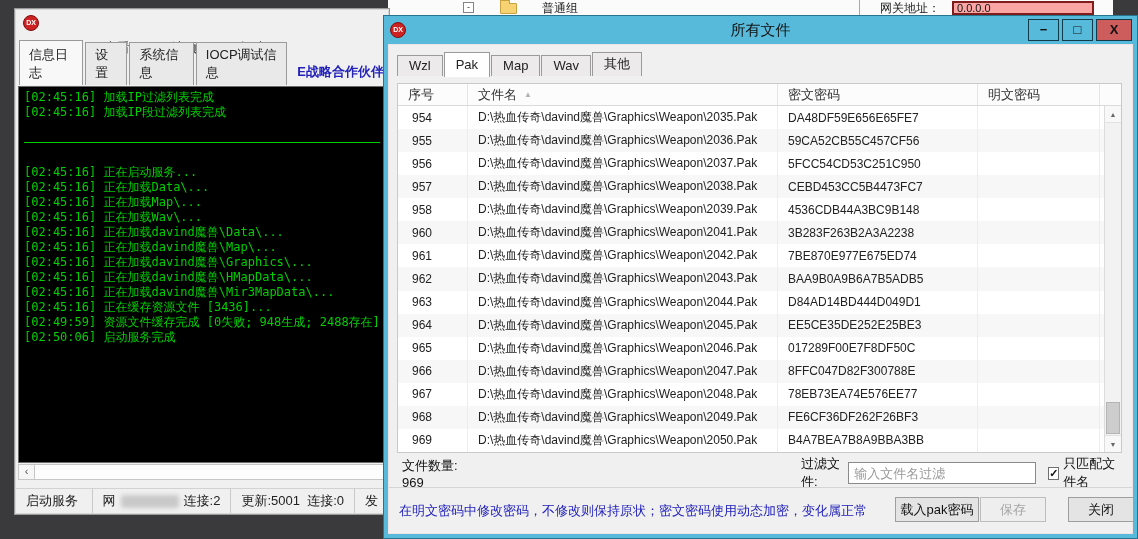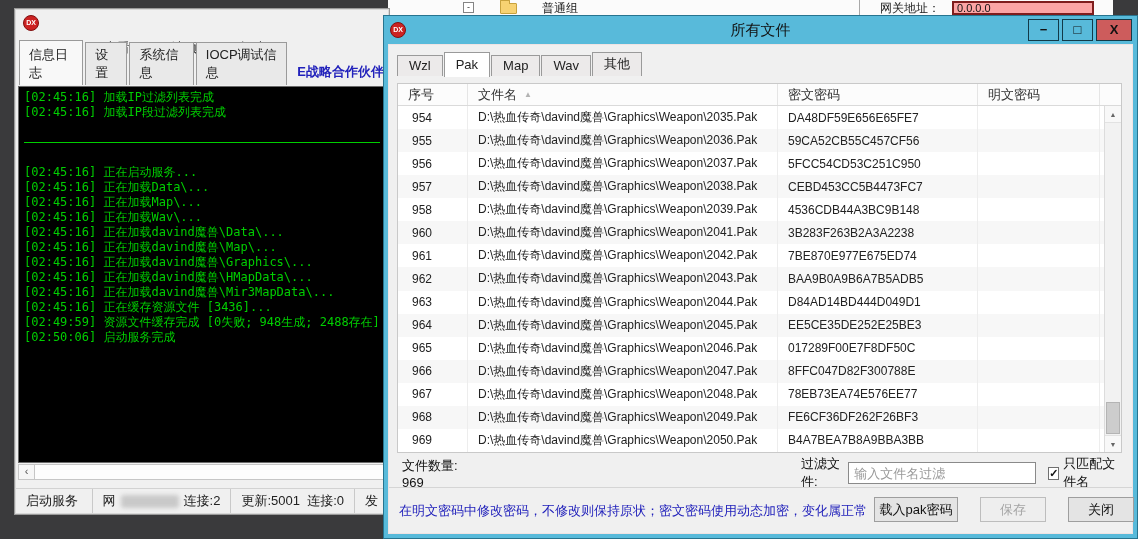--- a/index.html
+++ b/index.html
@@ -96,21 +96,21 @@
   .filter-input { width:217px; height:22px; border:1px solid #8a8a8a; background:#fff; margin-left:4px;
     font-size:13px; padding:0 5px; font-family:"Liberation Sans", sans-serif; color:#4d7c0f; }
   .filter-input::placeholder { color:#9a9a9a; }
   .chk-wrap { display:flex; align-items:center; margin-left:12px; }
   .checkbox { width:13px; height:13px; background:#fff; border:1px solid #707070; color:#111;
     font-size:11px; font-weight:bold; line-height:11px; text-align:center; margin-right:4px; }
   .d-bottombar { position:absolute; left:0; right:0; bottom:0; height:46px; border-top:1px solid #d5d5d5; }
   .hint { position:absolute; left:10px; top:14px; font-size:13px; color:#2222bb; white-space:nowrap; }
   .btn { position:absolute; top:9px; height:25px; background:#e4e4e4; border:1px solid #9e9e9e;
     font-size:13px; color:#111; text-align:center; line-height:23px; }
-  .btn.load { left:485px; width:84px; }
+  .btn.load { left:506px; width:84px; }
   .btn.save { left:591px; width:66px; color:#a5a5a5; background:#eeeeee; border-color:#bdbdbd; }
   .btn.close-btn { left:679px; width:66px; }
 </style>
 </head>
 <body>
 
 <div class="topstrip">
   <div class="expander">-</div>
   <div class="folder"></div>
   <div class="tree-label">普通组</div>

